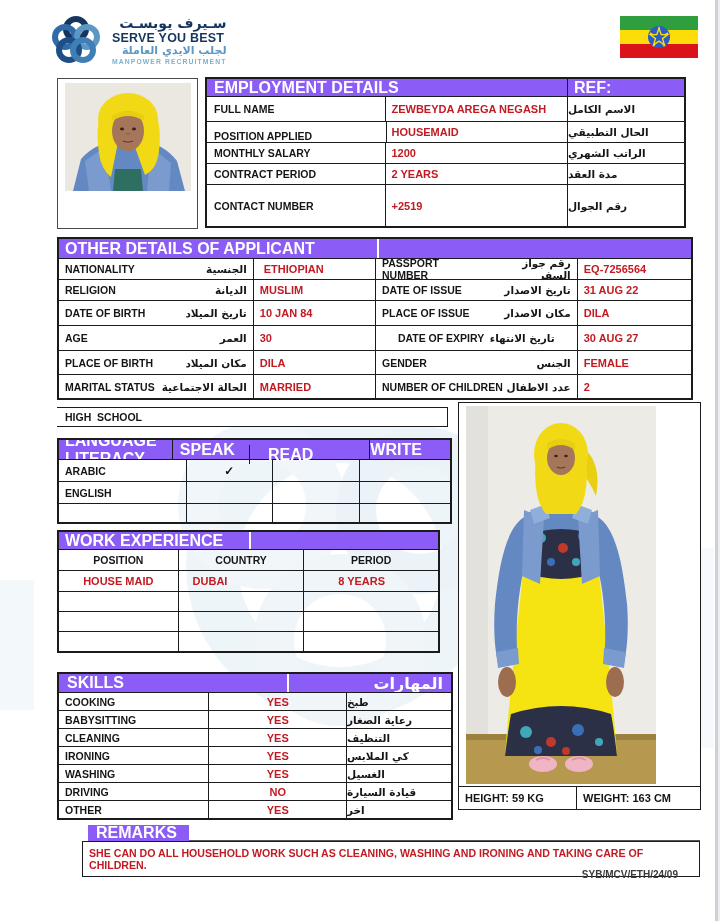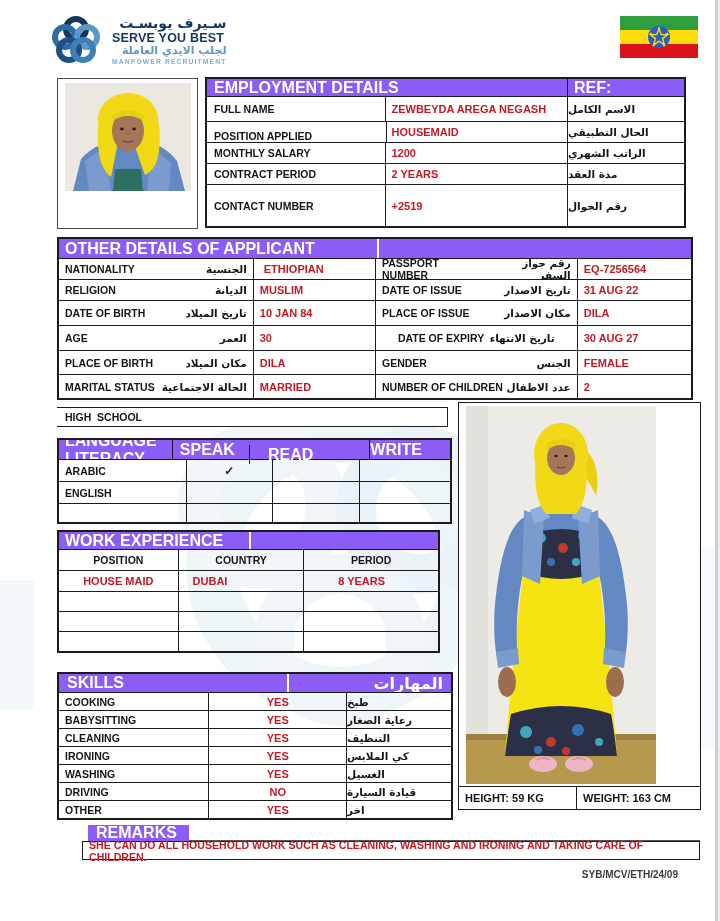--- a/index.html
+++ b/index.html
@@ -574,21 +574,21 @@
       </div>
     </div>
 
     <div class="abs" style="left:82px; top:825px; width:618px;">
       <div style="display:flex; height:16px;">
         <div class="hdrbar" style="width:101px; height:16px; display:flex; align-items:center; padding-left:8px; margin-left:6px;">
           <span>REMARKS</span>
         </div>
         <div style="flex:1; border-bottom:1px solid #555;"></div>
       </div>
-      <div style="border:1.5px solid #1b1b1b; height:19px; display:flex; align-items:center; padding-left:6px; background:#fff;">
+      <div style="border:1.5px solid #1b1b1b; height:36px; display:flex; align-items:center; padding-left:6px; background:#fff;">
         <span class="val" style="font-size:10.6px;">SHE CAN DO ALL HOUSEHOLD WORK SUCH AS CLEANING, WASHING AND IRONING AND TAKING CARE OF CHILDREN.</span>
       </div>
     </div>
 
     <div class="footer-code">SYB/MCV/ETH/24/09</div>
 
   </div>
 
   <div class="page-edge"></div>
   <div class="page-edge2"></div>

